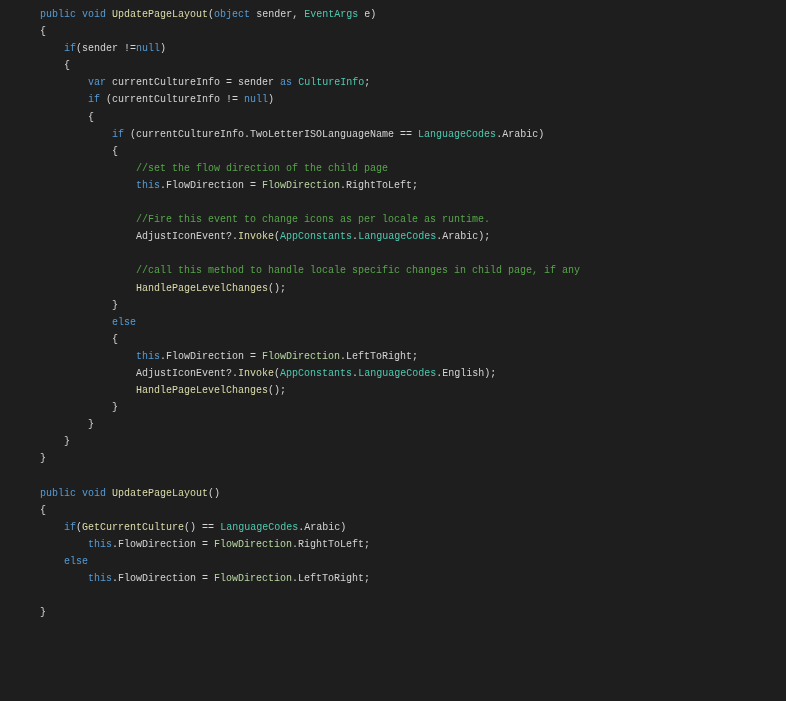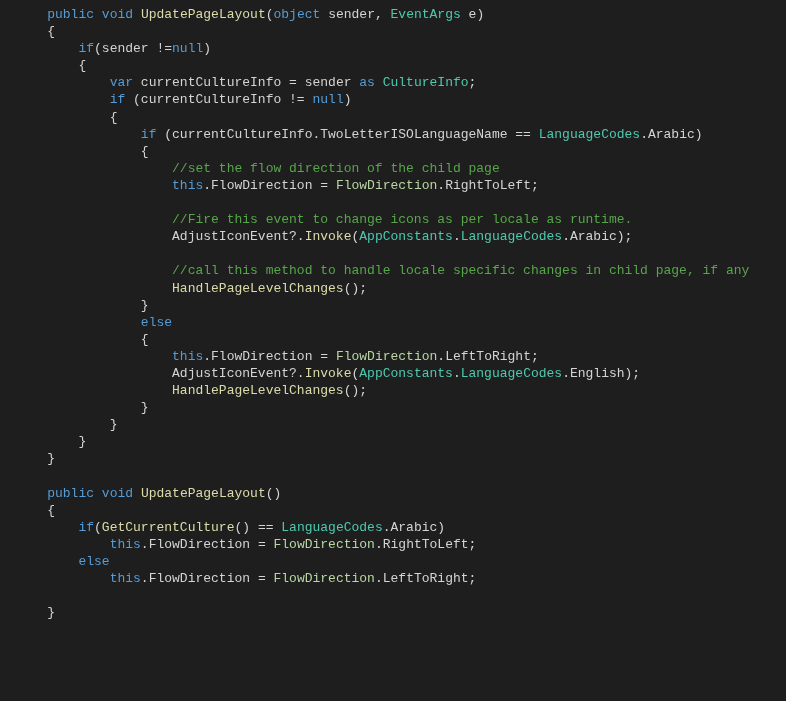--- a/index.html
+++ b/index.html
@@ -7,21 +7,21 @@
     padding: 0;
     width: 786px;
     height: 701px;
     background: #1e1e1e;
     overflow: hidden;
   }
   pre.code {
     margin: 0;
     padding: 6px 8px 6px 16px;
     font-family: Consolas, "Courier New", monospace;
-    font-size: 13px;
+    font-size: 10px;
     line-height: 17.1px;
     color: #d4d4d4;
     white-space: pre;
   }
   .tok-kw   { color: #569cd6; }
   .tok-type { color: #569cd6; }
   .tok-cls  { color: #4ec9b0; }
   .tok-enum { color: #b8d7a3; }
   .tok-fn   { color: #dcdcaa; }
   .tok-cmt  { color: #57a64a; }

